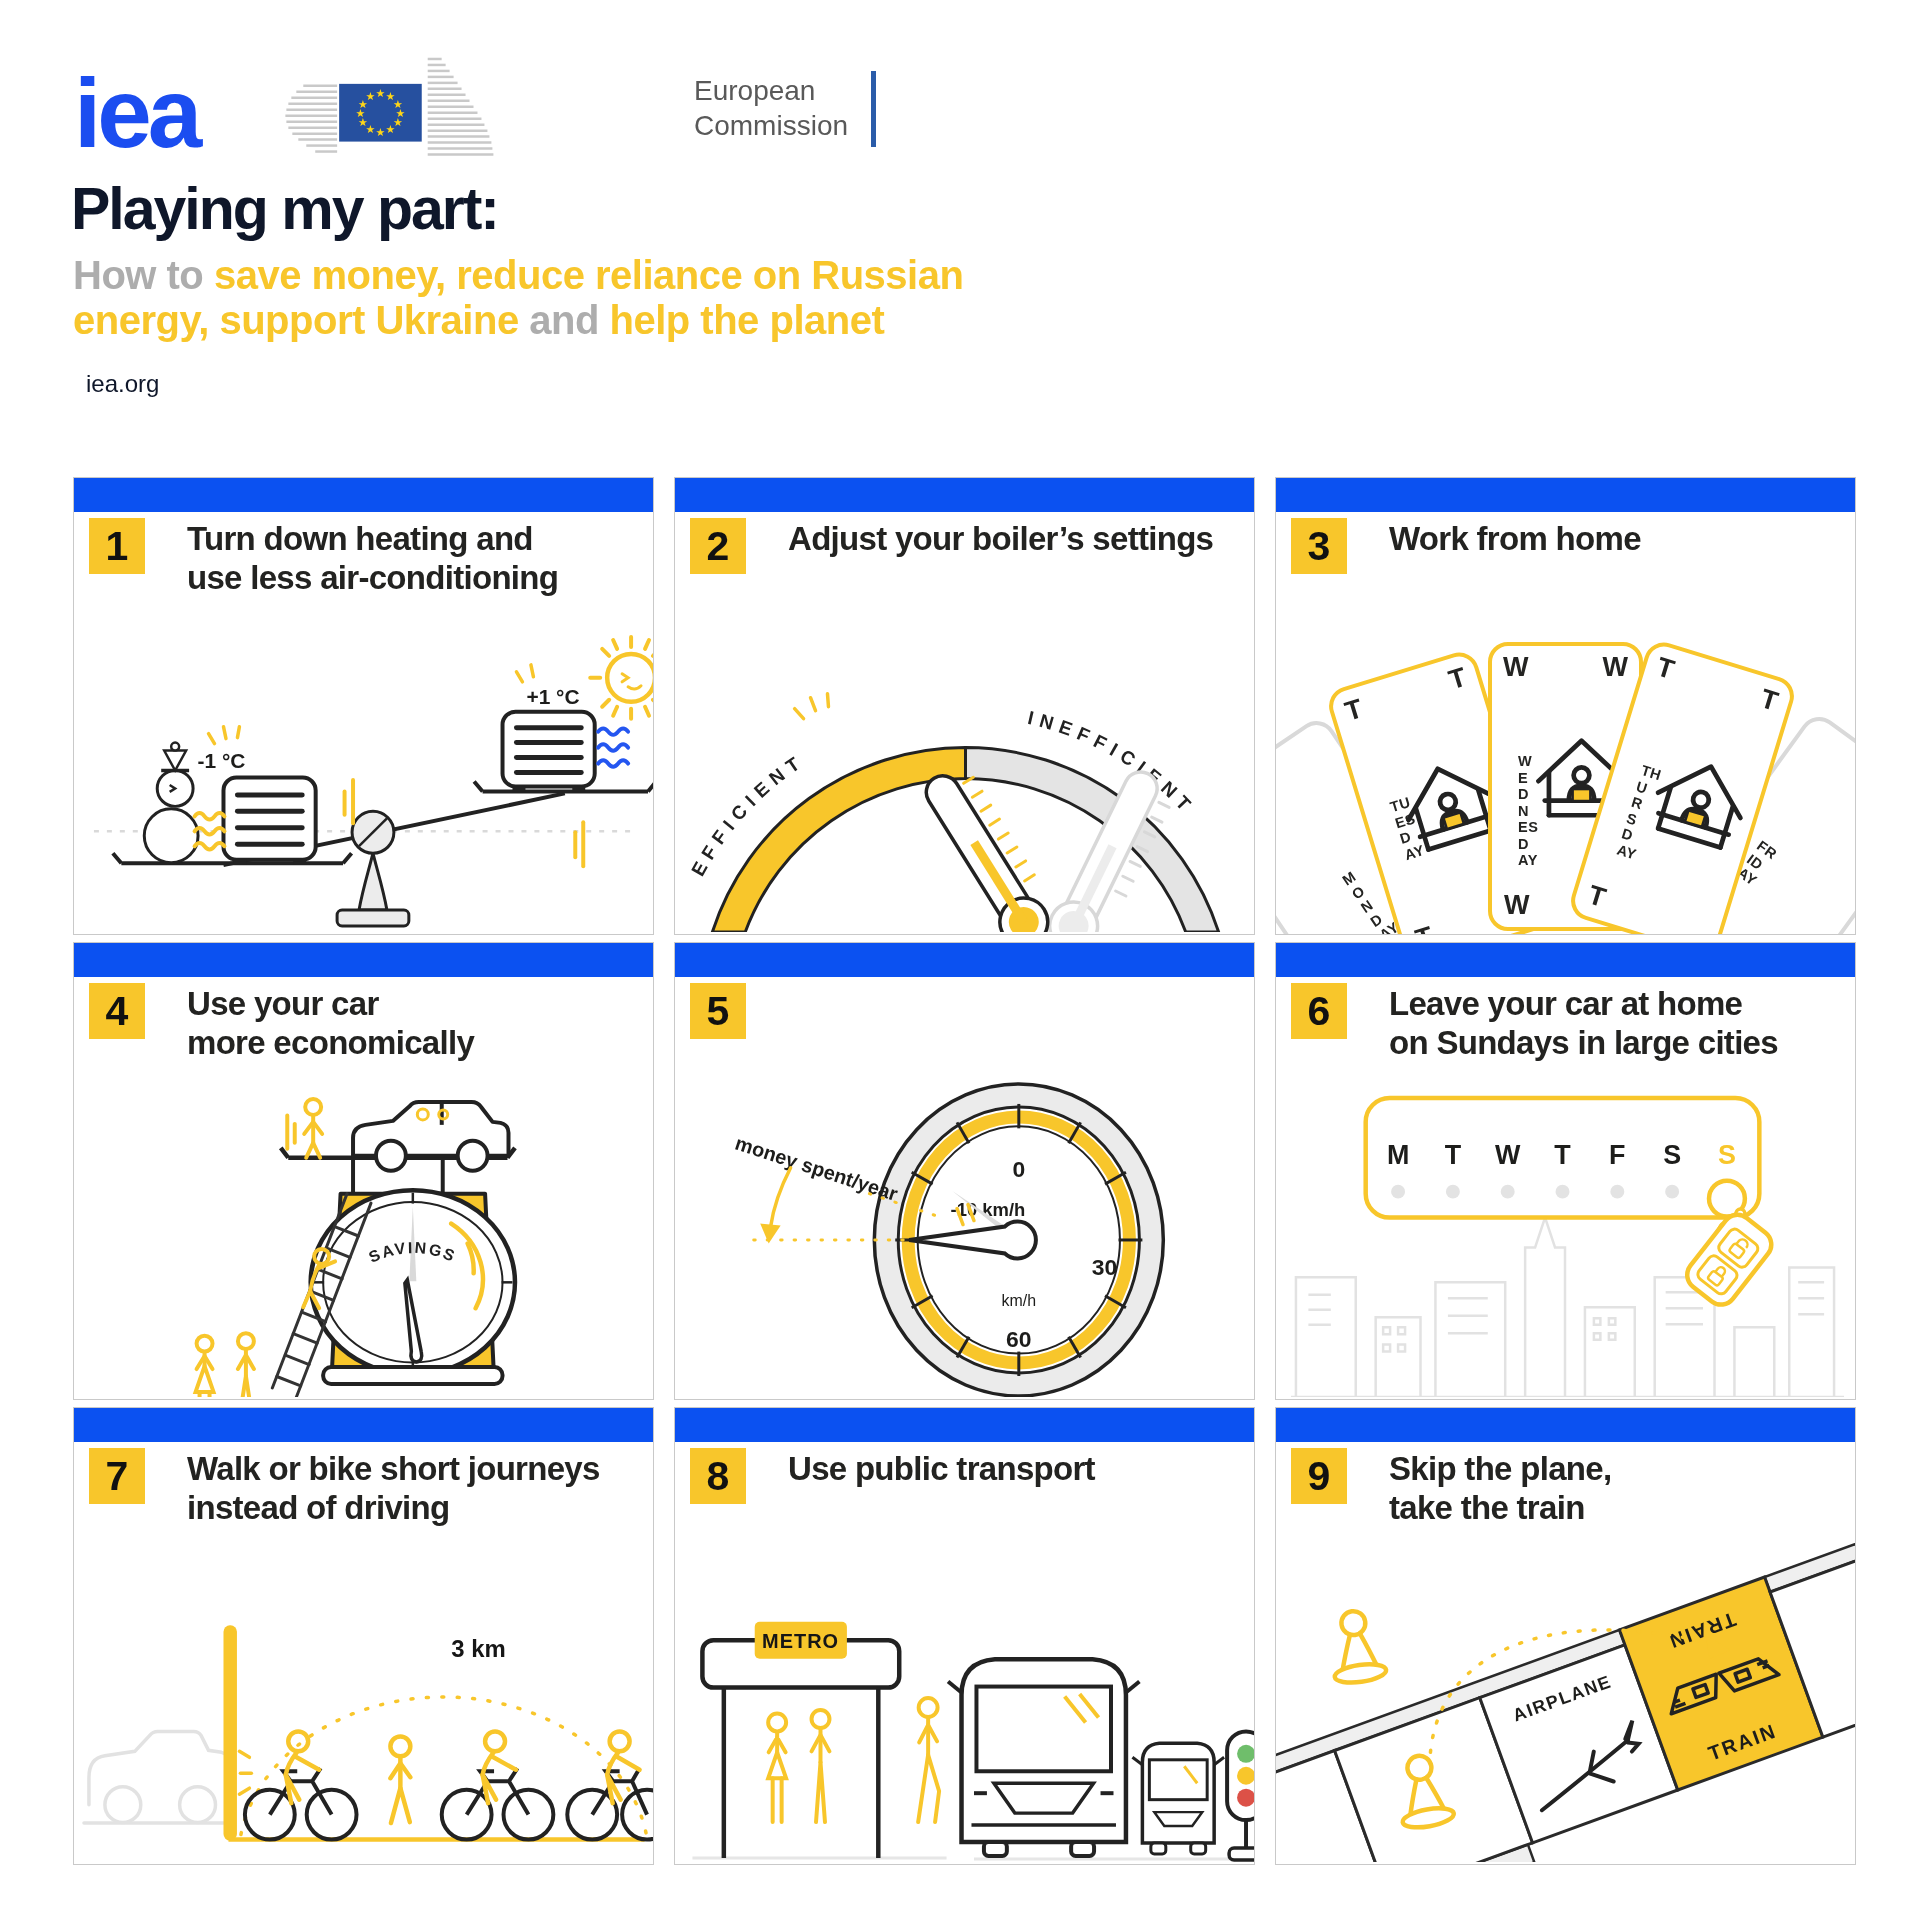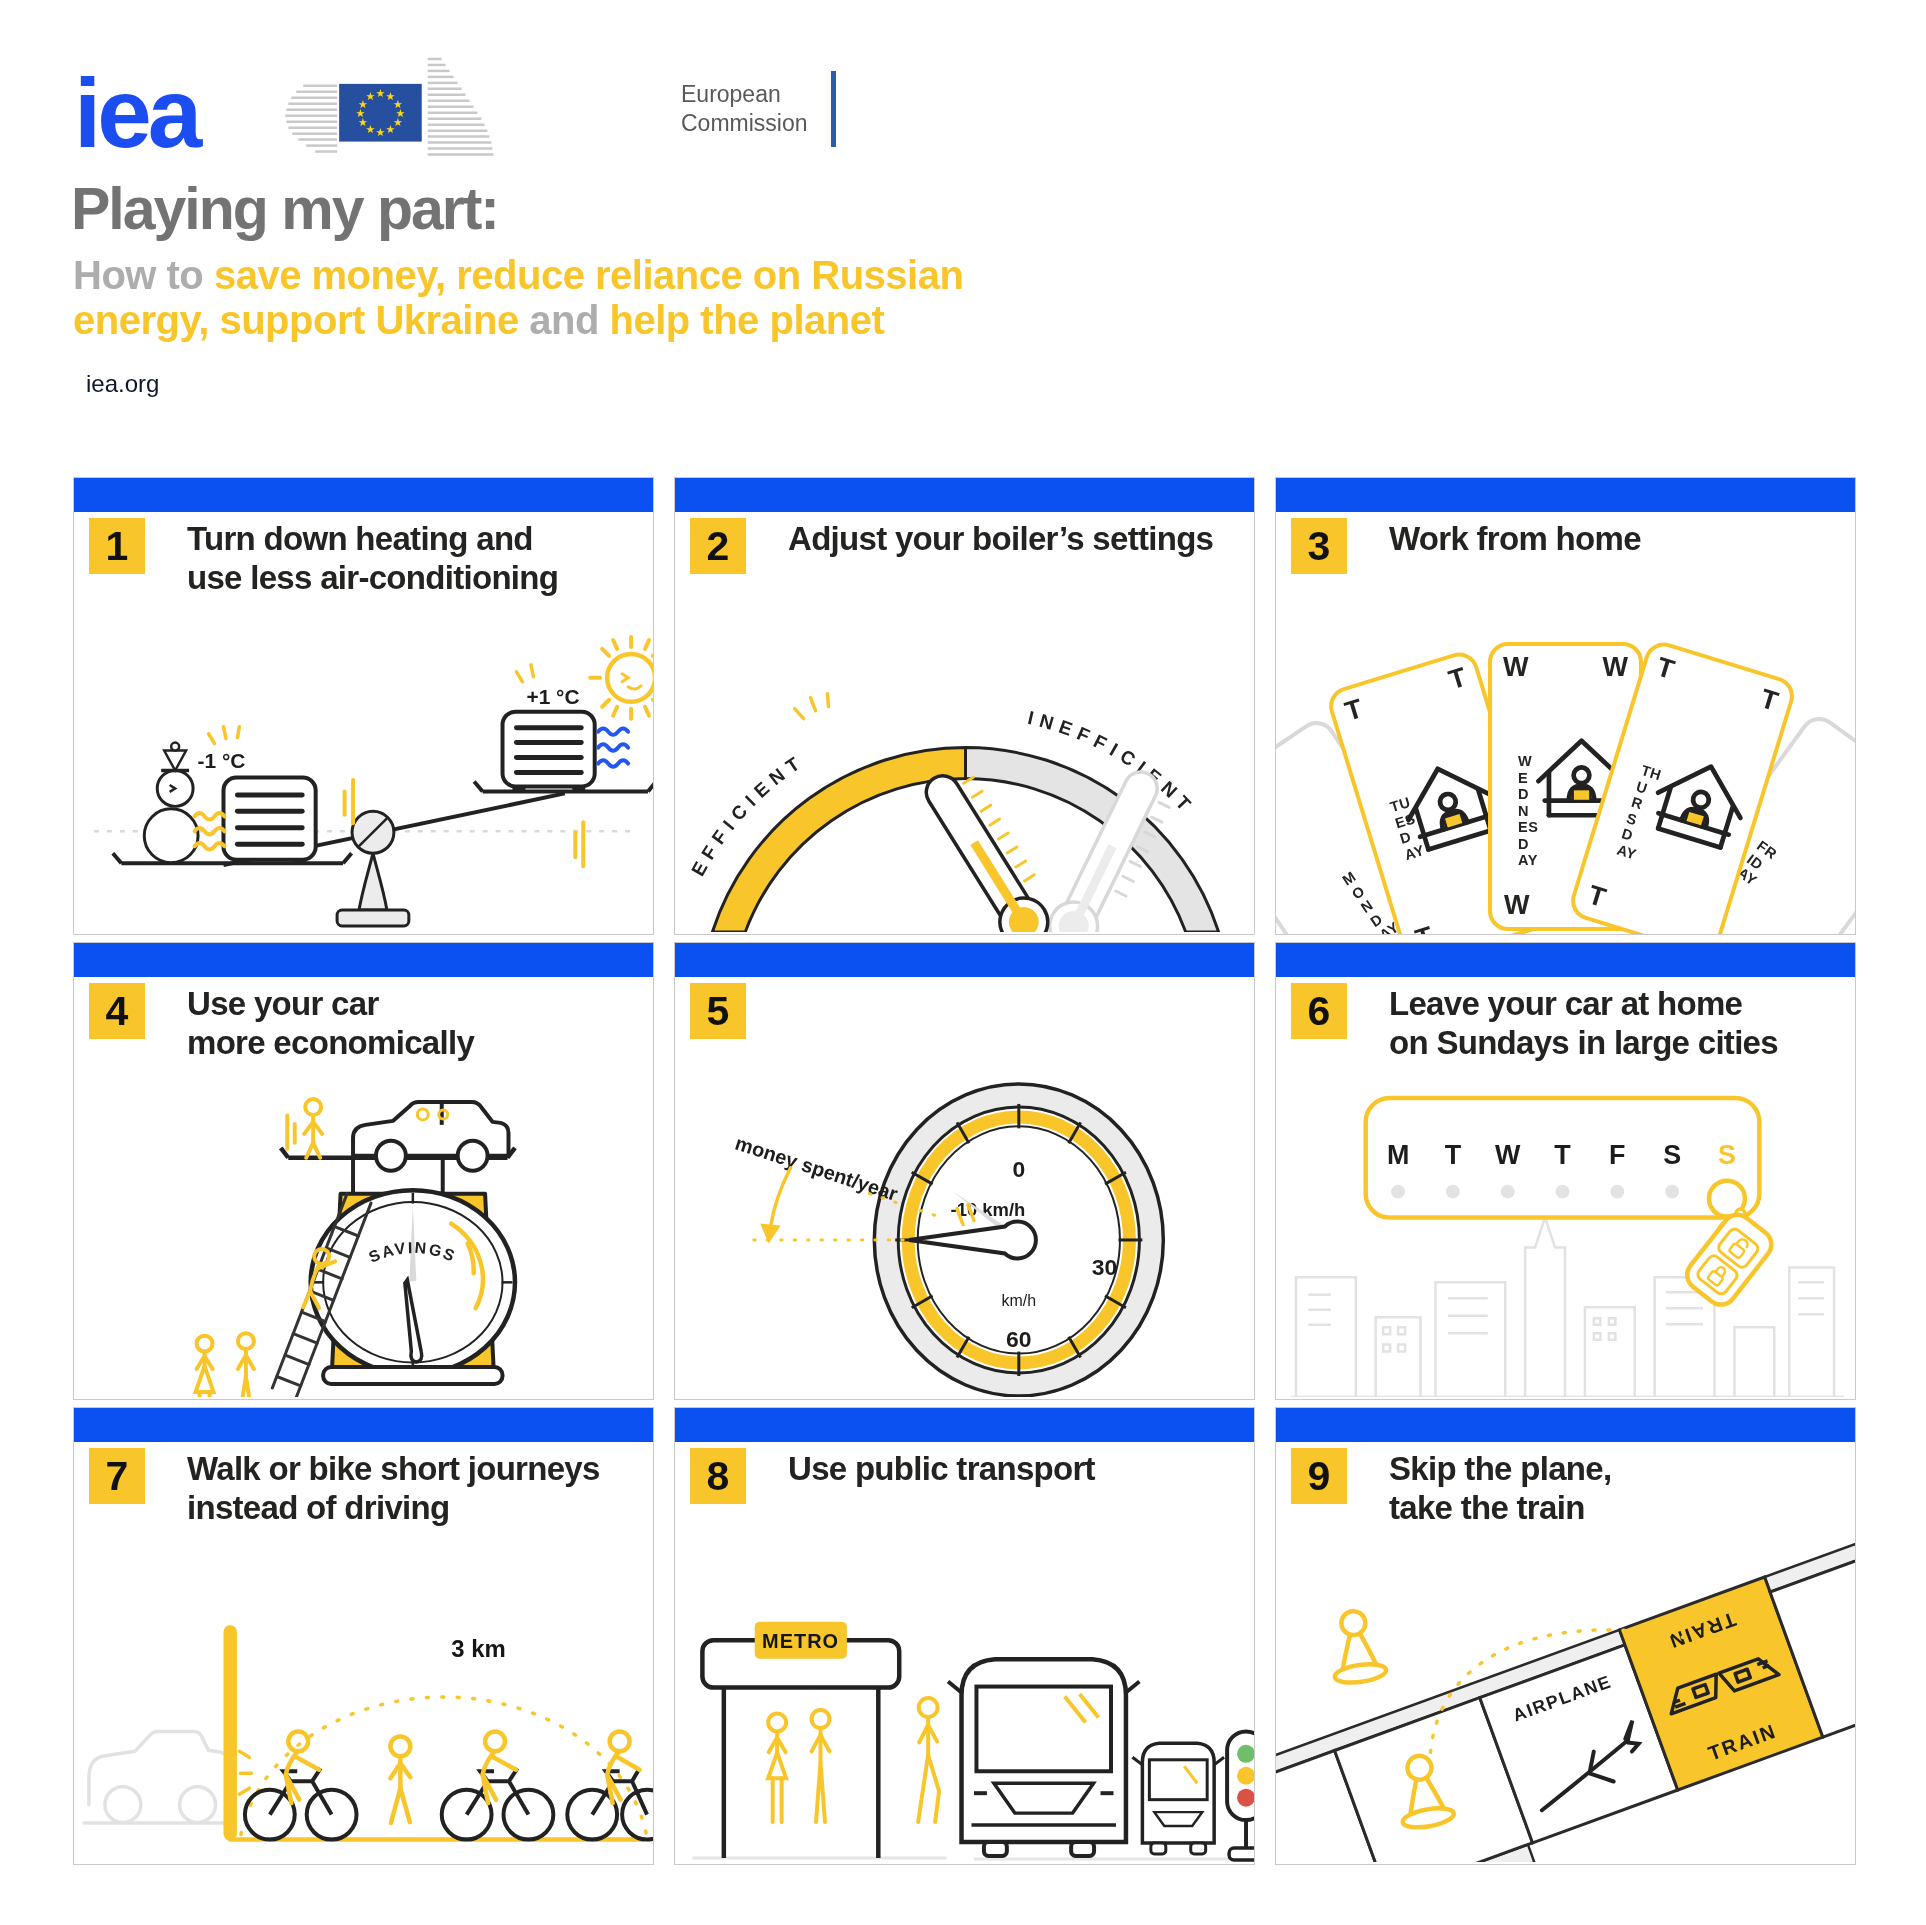--- a/index.html
+++ b/index.html
@@ -6,23 +6,23 @@
     --accent-blue:#0B51F1; --accent-yellow:#F8C62B; --dark:#242422; --grey-text:#ADADAD;
     --light-grey:#DCDCDC; --panel-border:#C9C9C9; --iea-blue:#1B4DF0; --ec-blue:#26509F;
     --traffic-green:#6FBE6B; --traffic-red:#DC5147; --cool-blue:#2456F0; --illus-grey:#E2E2E2;
   }
   *{margin:0;padding:0;box-sizing:border-box;}
   body{background:#fff;font-family:"Liberation Sans","DejaVu Sans",sans-serif;}
   .page{position:relative;width:1926px;height:1926px;background:#fff;overflow:hidden;}
   
   .iea-logo{position:absolute;left:74px;top:64px;font-size:98px;font-weight:700;color:var(--iea-blue);letter-spacing:-4px;line-height:1;}
   .ec-logo{position:absolute;left:283px;top:55px;display:flex;align-items:center;}
-  .ec-text{font-size:23px;color:#595959;line-height:1.22;margin-left:19px;}
+  .ec-text{font-size:28px;color:#595959;line-height:1.22;margin-left:32px;}
   .ec-bar{width:5px;height:76px;background:#2B5CA9;margin-left:23px;}
-  .main-title{position:absolute;left:71px;top:175px;font-size:59px;font-weight:800;color:#737373;letter-spacing:-2px;}
+  .main-title{position:absolute;left:71px;top:175px;font-size:59px;font-weight:800;color:#0f172a;letter-spacing:-2px;}
   .subtitle{position:absolute;left:73px;top:253px;font-size:40px;font-weight:700;line-height:1.12;letter-spacing:-0.5px;}
   .subtitle .grey{color:var(--grey-text);}
   .subtitle .yellow{color:var(--accent-yellow);}
   .site{position:absolute;left:86px;top:370px;font-size:24px;color:#0f172a;}
   
   .panel{position:absolute;width:581px;height:458px;background:#fff;border:1.5px solid var(--panel-border);overflow:hidden;}
   .col1{left:73px;} .col2{left:674px;} .col3{left:1275px;}
   .row1{top:477px;} .row2{top:942px;} .row3{top:1407px;}
   .topbar{position:absolute;left:-1.5px;top:-1.5px;width:584px;height:35px;background:var(--accent-blue);}
   .badge{position:absolute;left:15px;top:40px;width:56px;height:56px;background:var(--accent-yellow);display:flex;align-items:center;justify-content:center;font-size:41px;font-weight:700;color:#111;}

